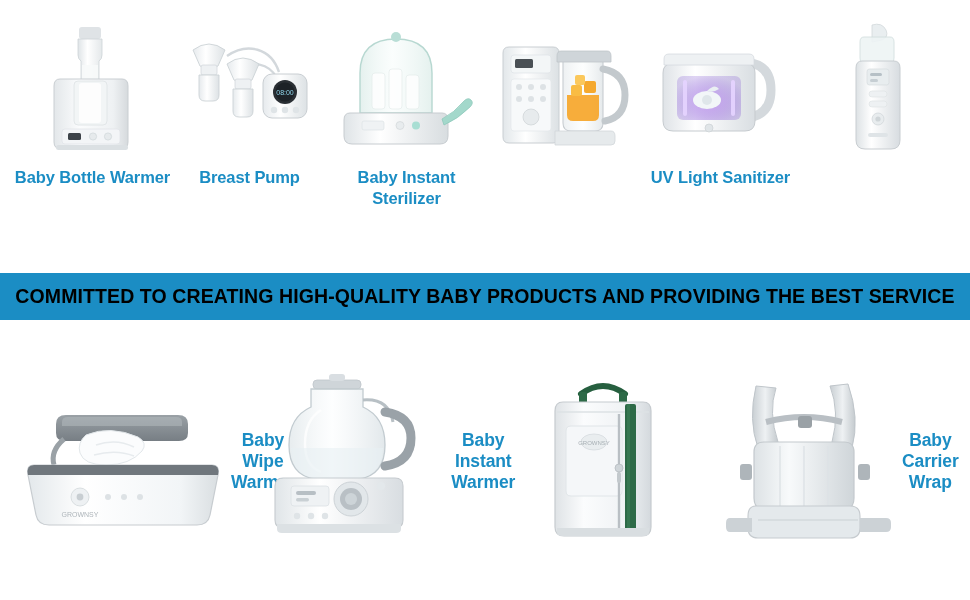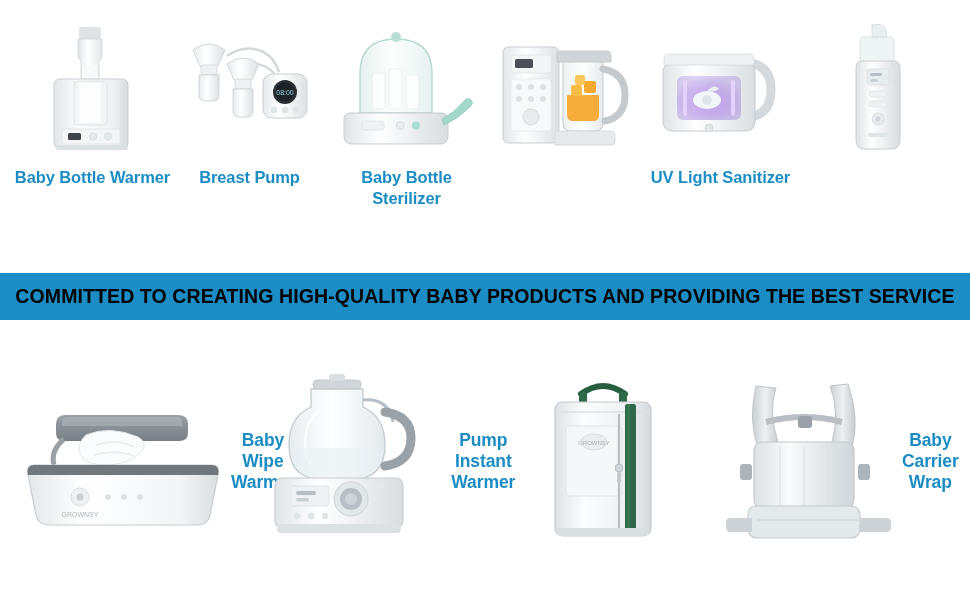--- a/index.html
+++ b/index.html
@@ -212,21 +212,21 @@
           <rect x="74" y="54" width="13" height="34" rx="3" fill="#ffffff" opacity="0.8" stroke="#dfe8e6" stroke-width="0.7"></rect>
 
           <path d="M18 92 h92 q6 0 6 7 v16 q0 8 -8 8 h-88 q-8 0 -8 -8 v-16 q0 -7 6 -7 z" fill="url(#st-base)" stroke="#c7ccd0" stroke-width="1"></path>
           <rect x="30" y="100" width="22" height="9" rx="2" fill="#eff2f4" stroke="#dde2e5" stroke-width="0.7"></rect>
           <circle cx="68" cy="104.5" r="4" fill="#e8ecee" stroke="#d2d7da" stroke-width="0.7"></circle>
           <circle cx="84" cy="104.5" r="4" fill="#a8ded3"></circle>
 
           <path d="M112 104 q14 -6 26 -18 q4 -4 1 -7 q-3 -3 -7 1 q-10 12 -22 18 z" fill="#a3d8cb" stroke="#8fc9bb" stroke-width="0.8"></path>
         </svg>
       </div>
-      <div class="top-label">Baby Bottle Sterilizer</div>
+      <div class="top-label">Baby Instant Sterilizer</div>
     </div>
 
     <div class="top-item">
       <div class="top-art">
         <svg width="150" height="132" viewBox="0 0 150 132">
           <defs>
             <linearGradient id="fm-body" x1="0" y1="0" x2="1" y2="0">
               <stop offset="0" stop-color="#e2e7ea"></stop>
                 <stop offset="0.4" stop-color="#ffffff"></stop>
               <stop offset="1" stop-color="#dce1e4"></stop>
@@ -415,21 +415,21 @@
           <circle cx="100" cy="133" r="11" fill="#b9c0c5"></circle>
           <circle cx="100" cy="133" r="6" fill="#cdd4d8"></circle>
 
           <circle cx="46" cy="150" r="3.2" fill="#dfe4e7"></circle>
           <circle cx="60" cy="150" r="3.2" fill="#dfe4e7"></circle>
           <circle cx="74" cy="150" r="3.2" fill="#dfe4e7"></circle>
           <circle cx="130" cy="120" r="4" fill="#e3e8eb"></circle>
           <path d="M26 158 h124 v5 q0 4 -5 4 h-114 q-5 0 -5 -4 z" fill="#dce1e4"></path>
         </svg>
       </div>
-      <div class="bottom-label">Pump Instant Warmer</div>
+      <div class="bottom-label">Baby Instant Warmer</div>
     </div>
 
     <div class="bottom-item">
       <div class="bottom-art">
         <svg width="140" height="180" viewBox="0 0 140 180">
           <defs>
             <linearGradient id="bag-g" x1="0" y1="0" x2="1" y2="0">
               <stop offset="0" stop-color="#dfe3e6"></stop>
                 <stop offset="0.3" stop-color="#fbfcfd"></stop>
               <stop offset="0.75" stop-color="#eff2f4"></stop>

